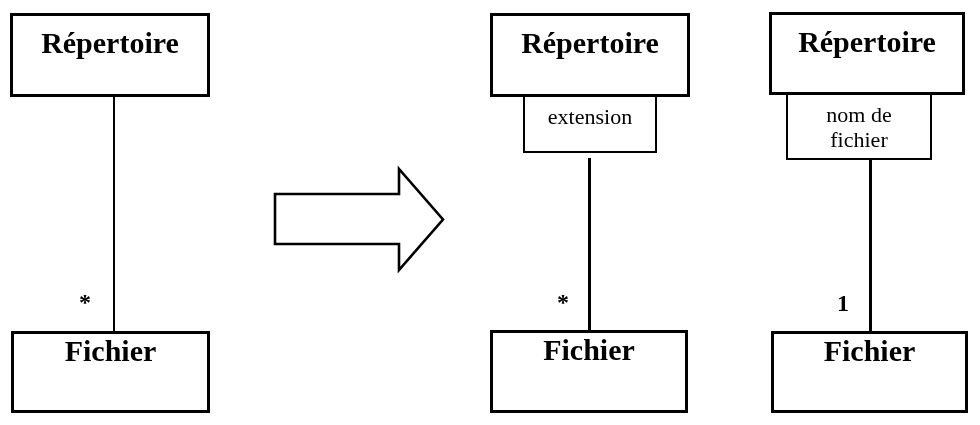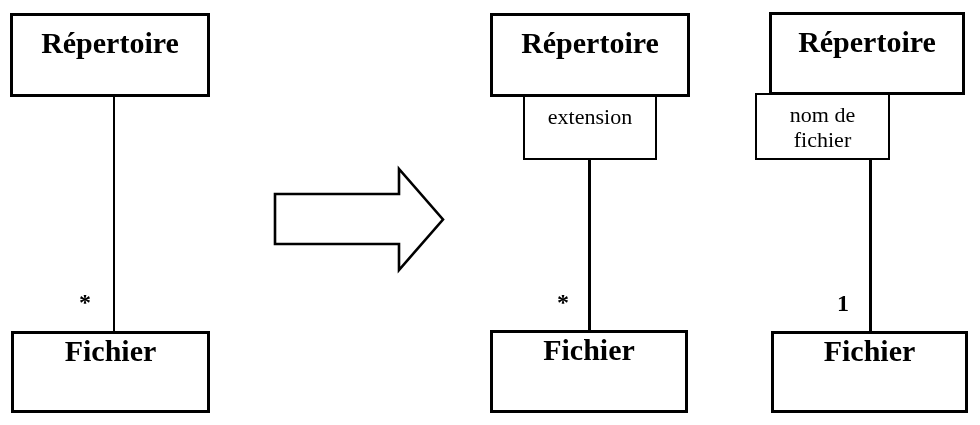--- a/index.html
+++ b/index.html
@@ -91,37 +91,37 @@
   <svg class="arrow-svg" width="980" height="425" viewBox="0 0 980 425">
     <polygon points="275,194 399,194 399,169 443,219.5 399,270 399,244 275,244" fill="#ffffff" stroke="#000000" stroke-width="2.6" stroke-linejoin="miter"></polygon>
   </svg>
 
   <div class="vline" style="left:588px; top:158px; height:173px;"></div>
 
   <div class="uml-box rep-box" style="left:490px; top:13px; width:200px; height:84px;">
     <span class="class-name">Répertoire</span>
   </div>
 
-  <div class="qual-box qual-single" style="left:523px; top:95px; width:134px; height:65px;">
+  <div class="qual-box qual-single" style="left:523px; top:95px; width:134px; height:58px;">
     <span>extension</span>
   </div>
 
   <div class="mult" style="left:545px; top:290px;">*</div>
 
   <div class="uml-box fich-box" style="left:490px; top:330px; width:198px; height:83px;">
     <span class="class-name">Fichier</span>
   </div>
 
   <div class="vline" style="left:869px; top:158px; height:174px;"></div>
 
   <div class="uml-box rep-box" style="left:769px; top:12px; width:196px; height:83px;">
     <span class="class-name">Répertoire</span>
   </div>
 
-  <div class="qual-box qual-multi" style="left:755px; top:93px; width:135px; height:67px;">
+  <div class="qual-box qual-multi" style="left:786px; top:93px; width:146px; height:67px;">
     <span>nom de</span>
     <span>fichier</span>
   </div>
 
   <div class="mult" style="left:825px; top:291px;">1</div>
 
   <div class="uml-box fich-box" style="left:771px; top:331px; width:197px; height:82px;">
     <span class="class-name">Fichier</span>
   </div>
 

